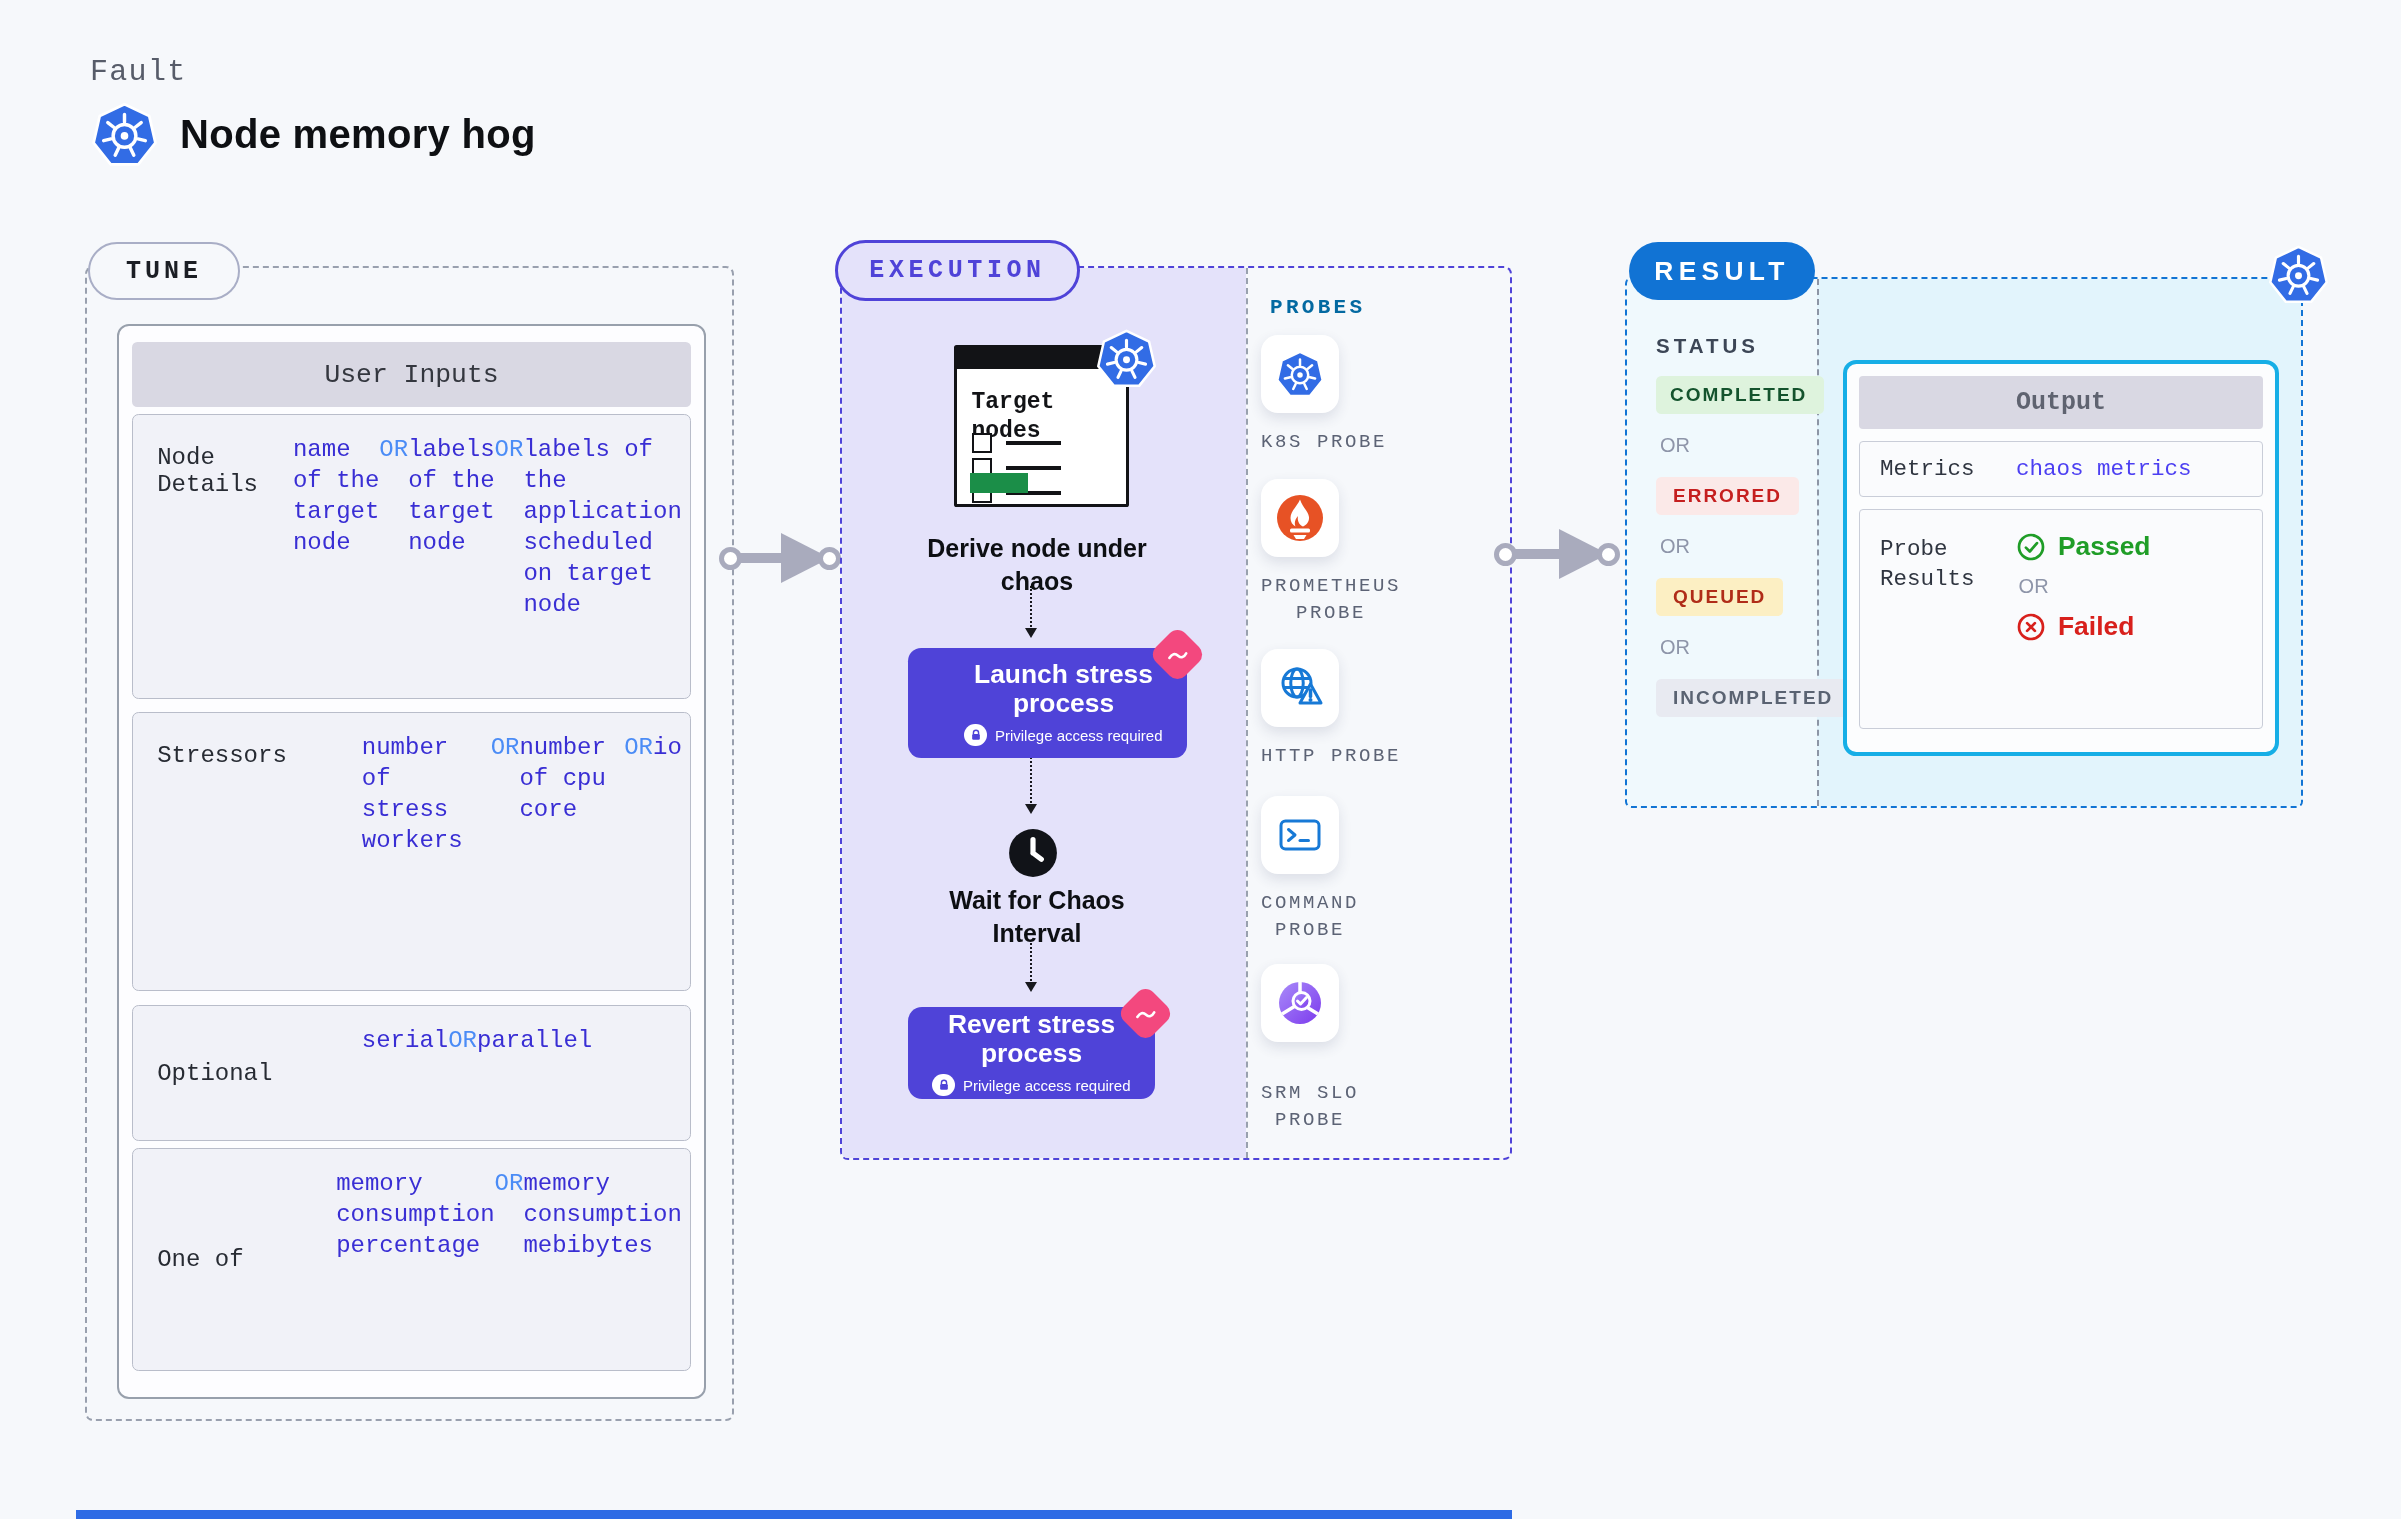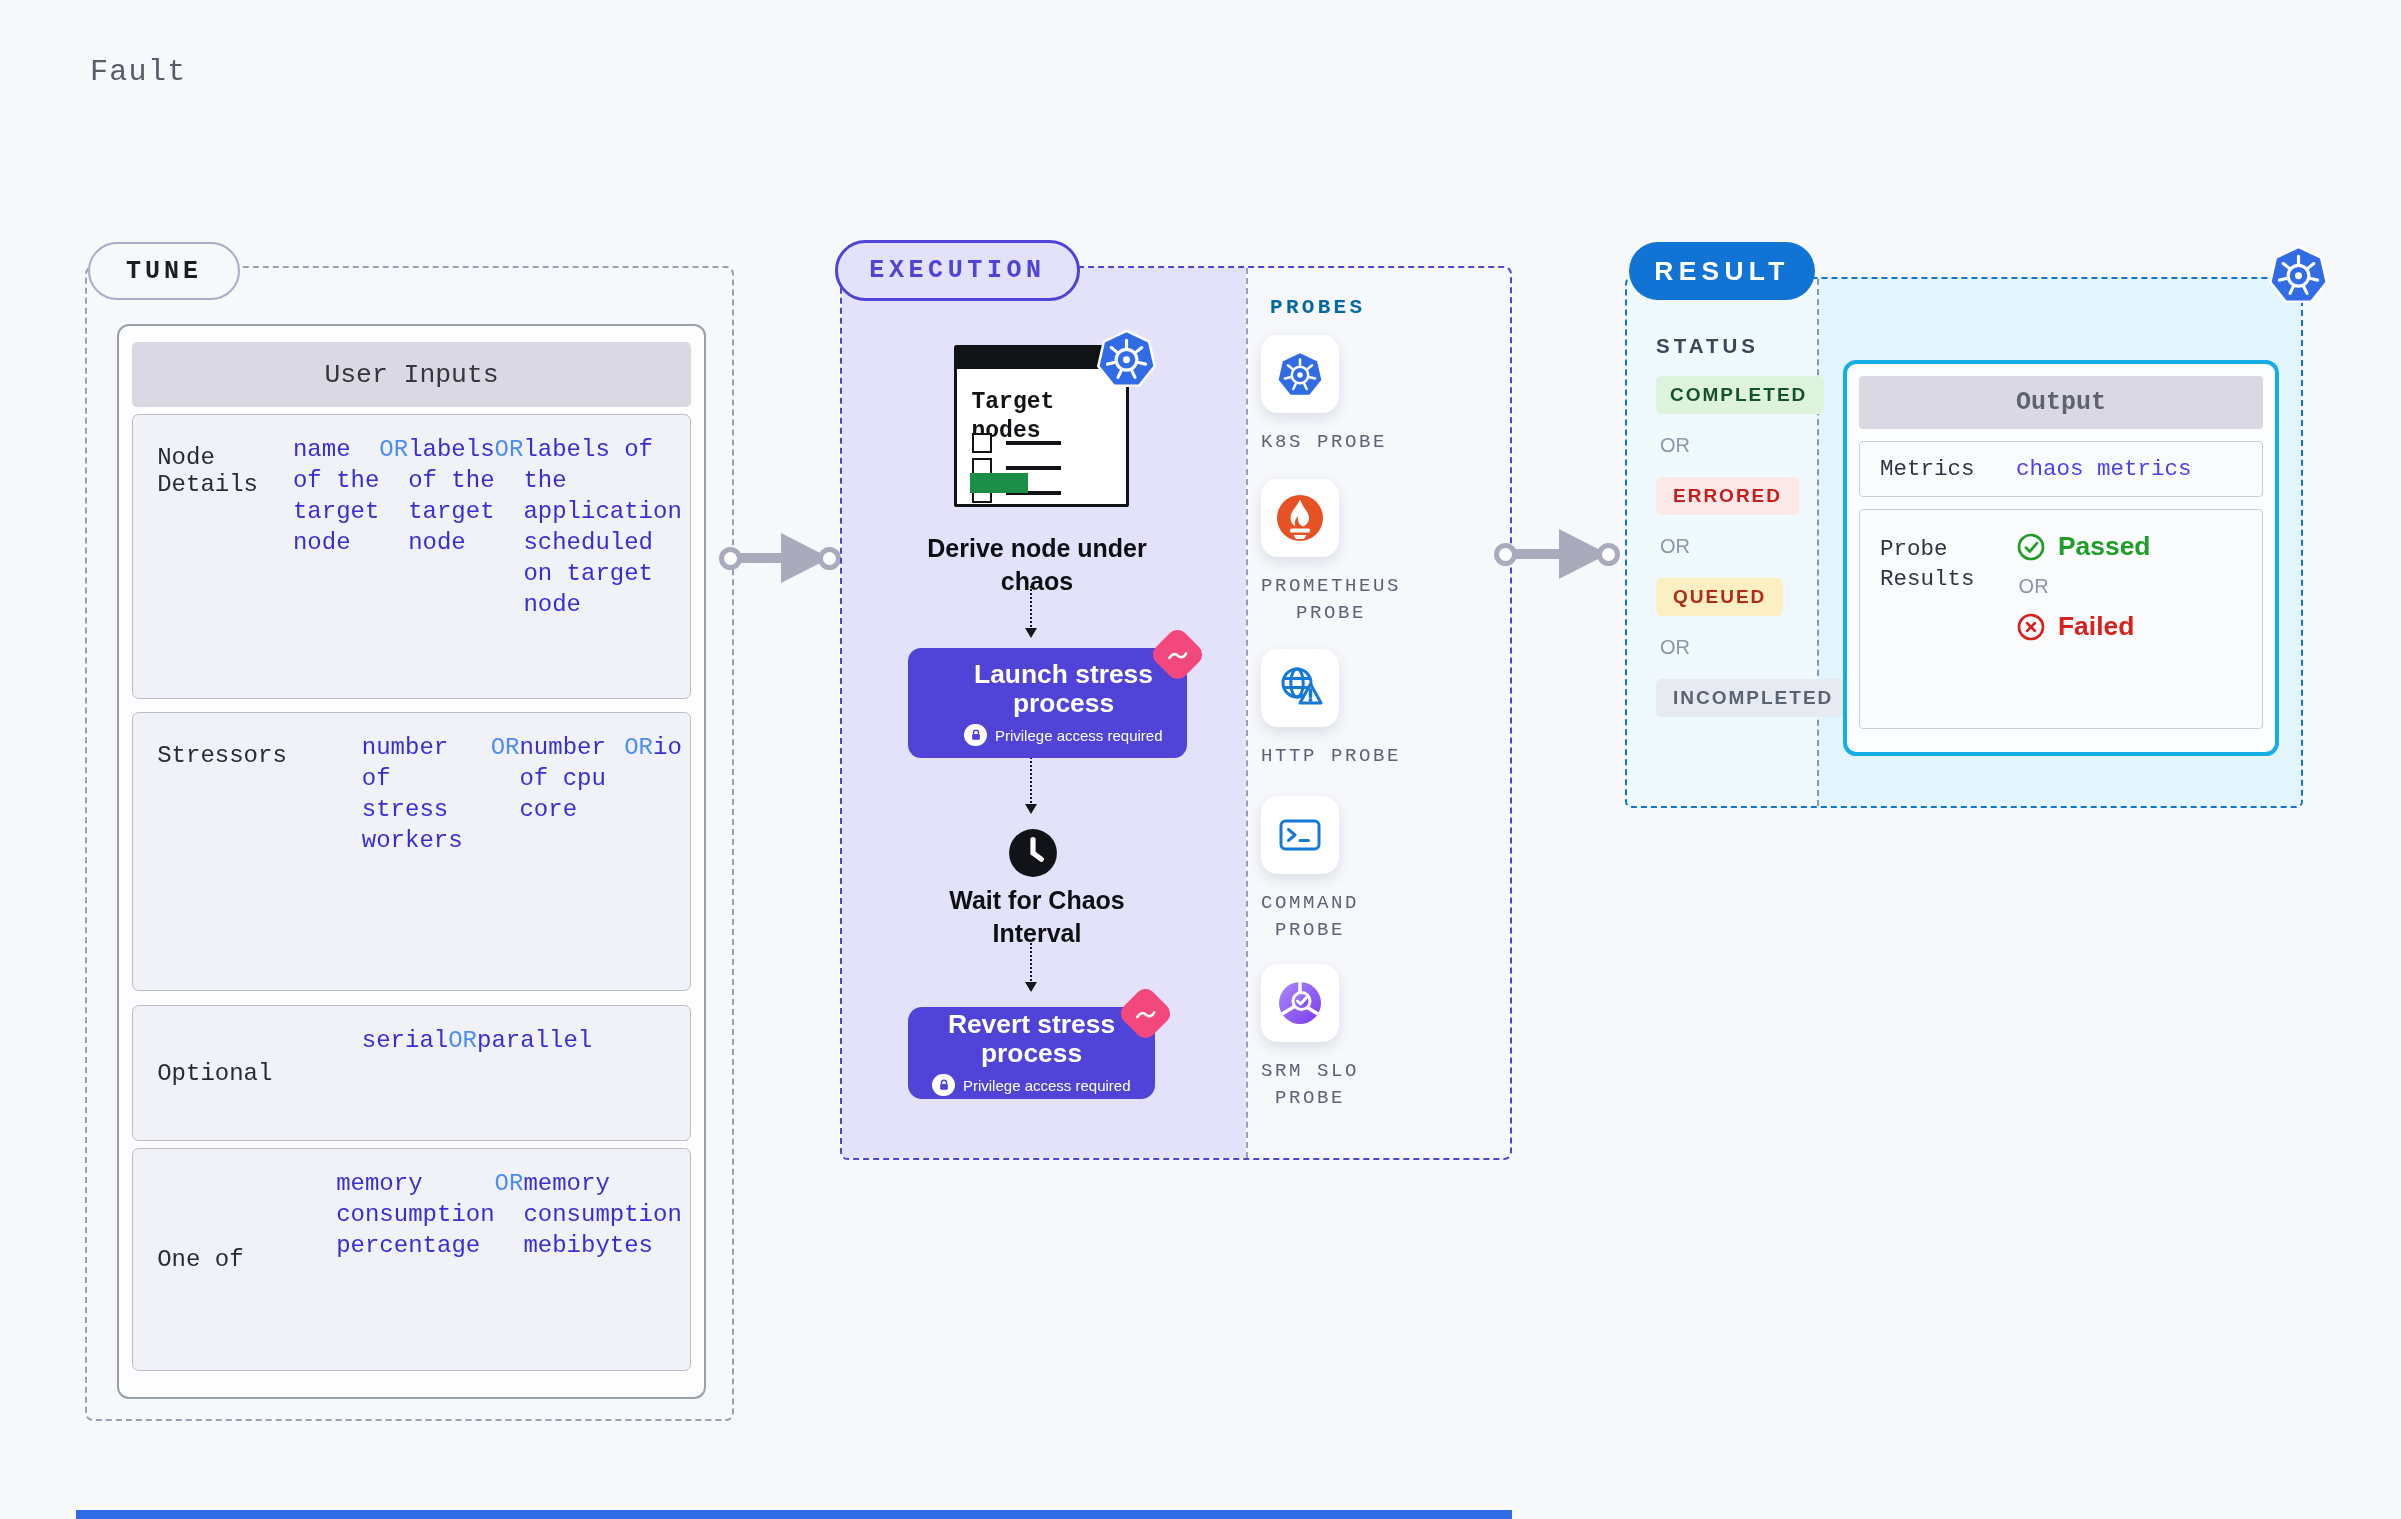--- a/index.html
+++ b/index.html
@@ -193,20 +193,26 @@
     </symbol>
     <symbol id="sym-squiggle" viewBox="0 0 100 100">
       <path d="M22 62 Q36 40 52 54 T80 46" stroke="#fff" stroke-width="9" fill="none" stroke-linecap="round"></path>
     </symbol>
   </defs>
 </svg>
 
 <div class="canvas">
 
   <div class="abs eyebrow">Fault</div>
+  <div class="abs title-row">
+    <svg class="k8s" viewBox="0 0 104 104" width="69" height="69">
+        <use href="#sym-k8s"></use>
+      </svg>
+    <div class="page-title sans">Node memory hog</div>
+  </div>
 
   <div class="abs box-tune"></div>
   <div class="pill pill-tune">TUNE</div>
   <div class="abs inputs-panel">
     <div class="inputs-header">User Inputs</div>
 
     <div class="input-row row-1">
       <div class="row-label">Node Details</div>
       <div class="row-values">
         <div class="val pre">name of the target
@@ -367,21 +373,21 @@
   </div>
   <div class="probe-item" style="top:796px;">
     <div class="probe-card">
         <svg viewBox="0 0 76 76" width="50" height="50">
           <use href="#sym-cmd"></use>
         </svg>
       </div>
     <div class="probe-label pre">COMMAND
 PROBE</div>
   </div>
-  <div class="probe-item" style="top:964px;">
+  <div class="probe-item" style="top:964px;gap:22px;">
     <div class="probe-card">
         <svg viewBox="0 0 76 76" width="50" height="50">
           <use href="#sym-srm"></use>
         </svg>
       </div>
     <div class="probe-label pre">SRM SLO
 PROBE</div>
   </div>
 
   <div class="h-arrow" style="left:1494px;top:526px;width:125px;">

